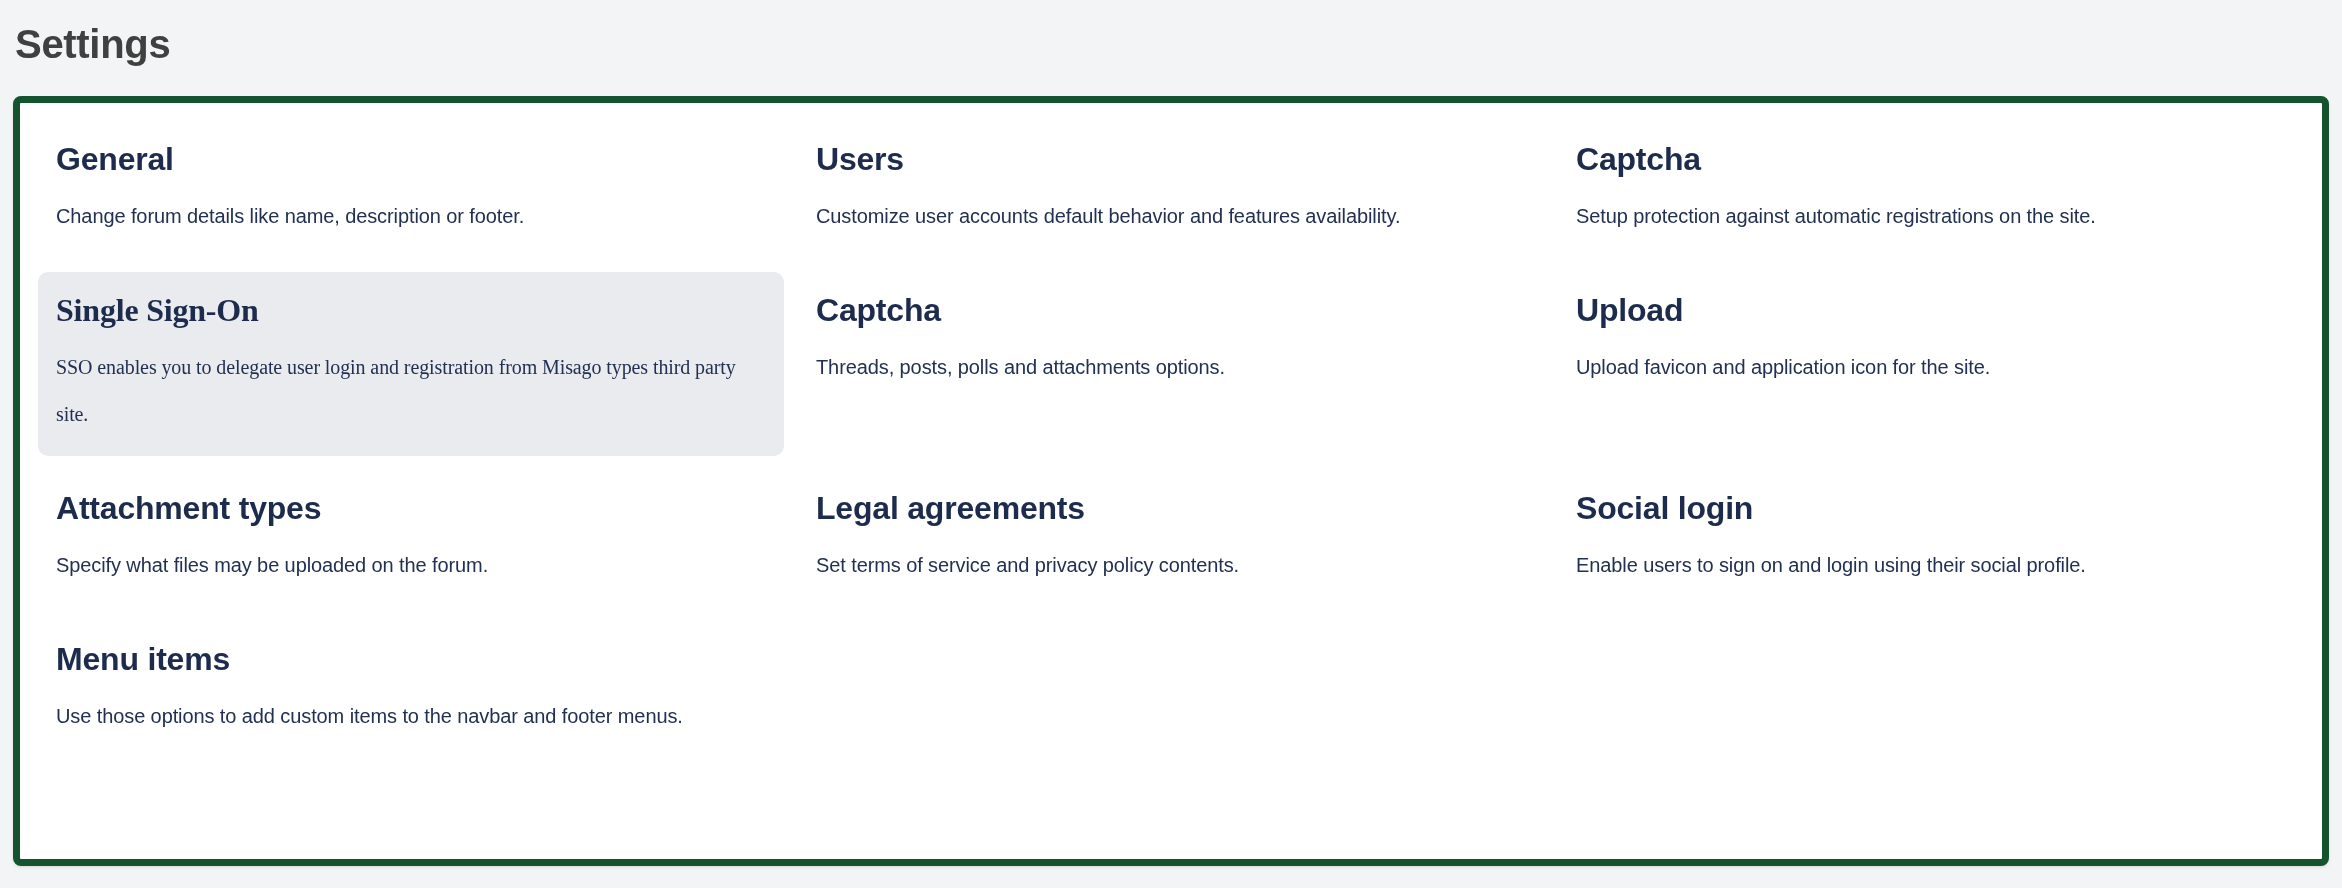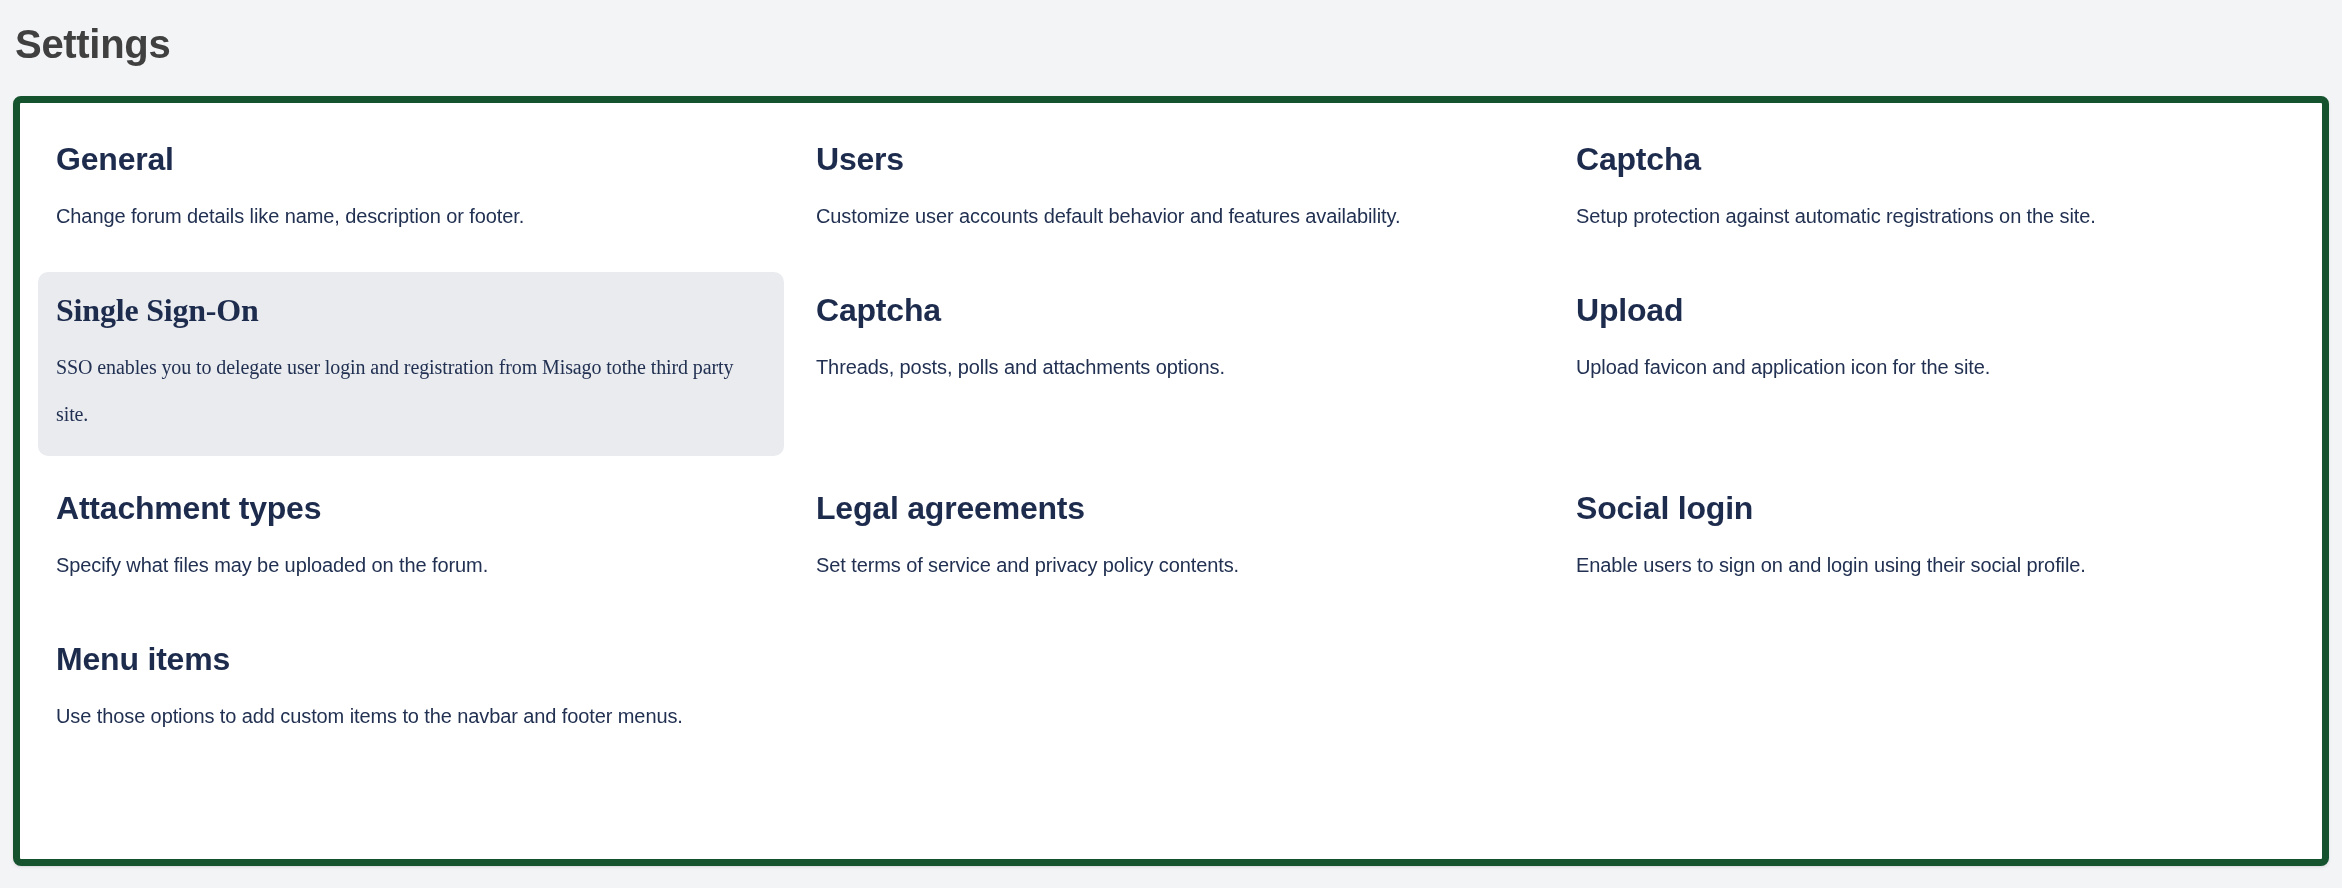--- a/index.html
+++ b/index.html
@@ -90,21 +90,21 @@
     <p class="settings-item-description">Customize user accounts default behavior and features availability.</p>
   </a>
 
   <a class="settings-item">
     <h2 class="settings-item-title">Captcha</h2>
     <p class="settings-item-description">Setup protection against automatic registrations on the site.</p>
   </a>
 
   <a class="settings-item active">
     <h2 class="settings-item-title">Single Sign-On</h2>
-    <p class="settings-item-description">SSO enables you to delegate user login and registration from Misago tothe third party site.</p>
+    <p class="settings-item-description">SSO enables you to delegate user login and registration from Misago types third party site.</p>
   </a>
 
 
   <a class="settings-item">
     <h2 class="settings-item-title">Captcha</h2>
     <p class="settings-item-description">Threads, posts, polls and attachments options.</p>
   </a>
 
   <a class="settings-item">
     <h2 class="settings-item-title">Upload</h2>

